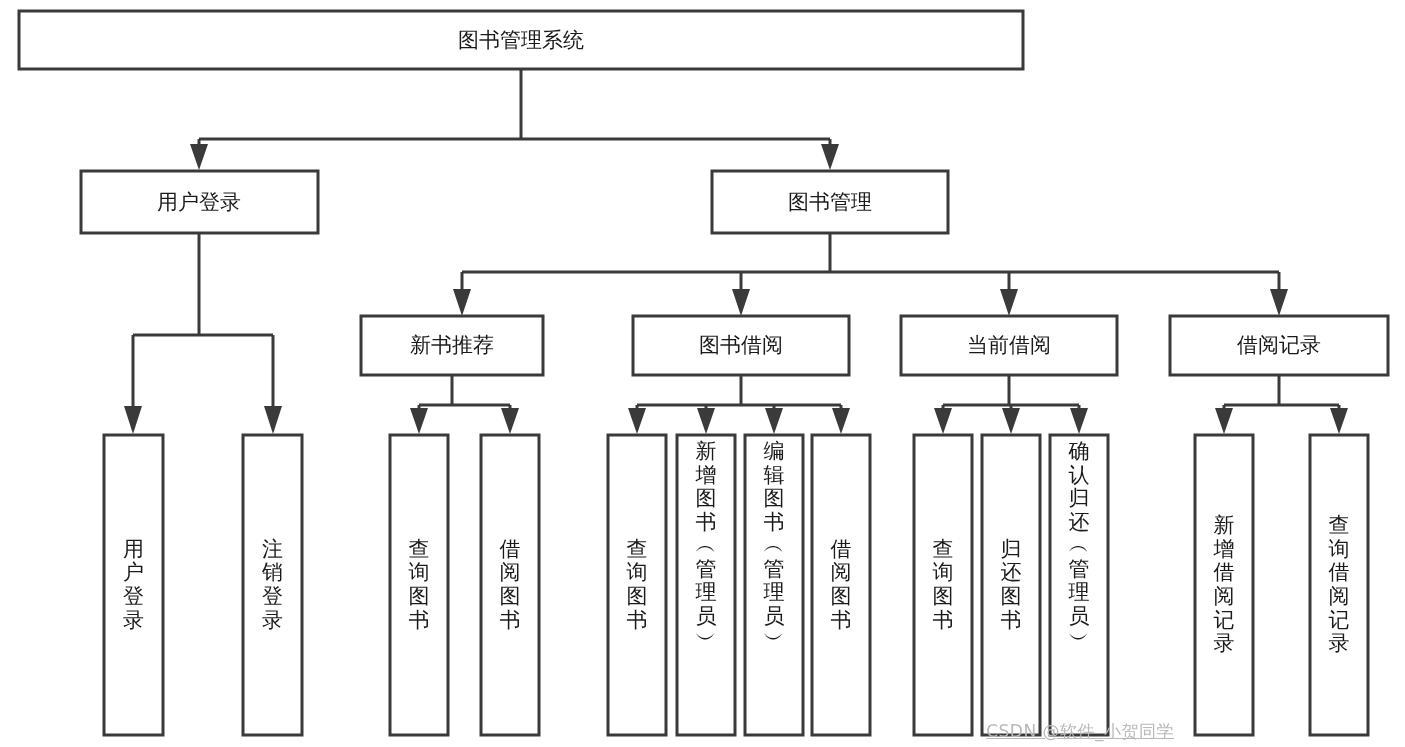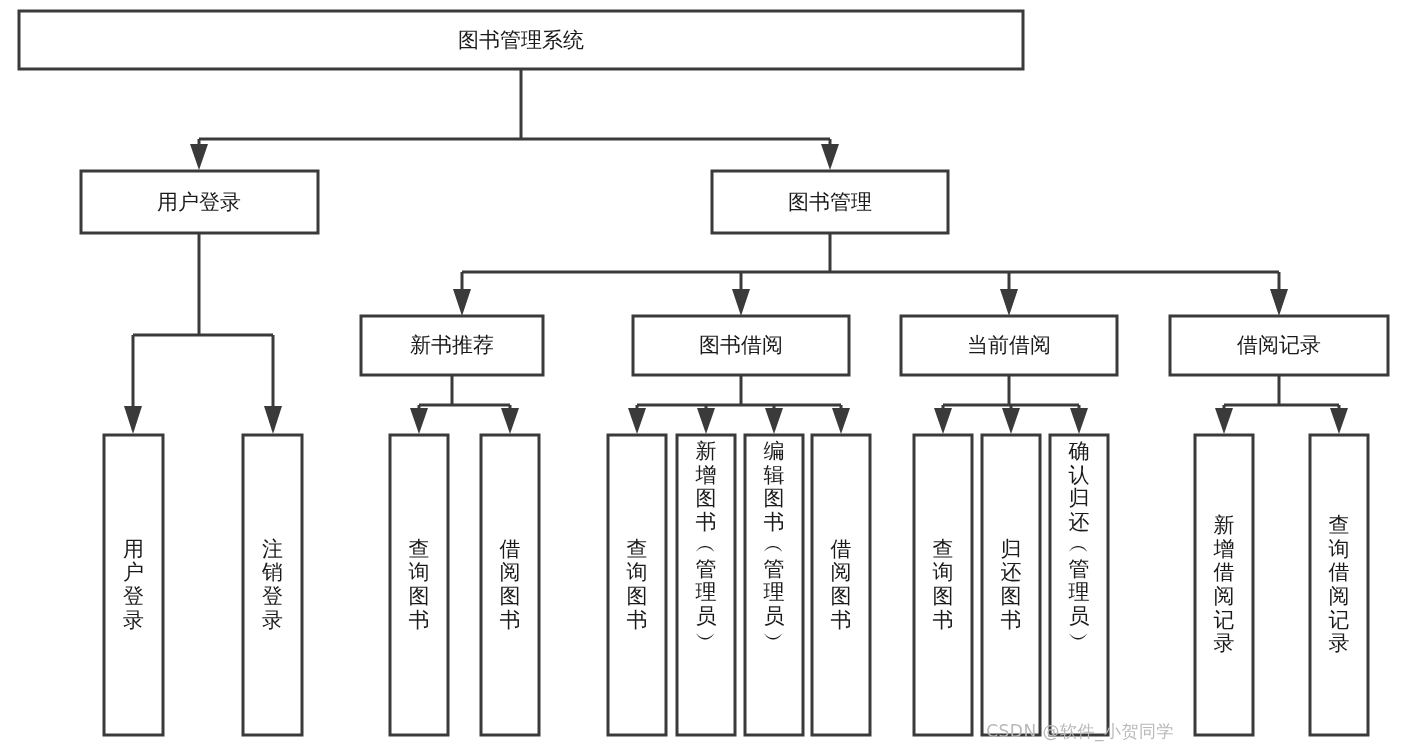--- a/index.html
+++ b/index.html
@@ -51,20 +51,21 @@
   }
   .watermark {
     position: absolute;
     right: 14px;
     bottom: 4px;
     font-family: "DejaVu Sans", "Liberation Sans", sans-serif;
     font-size: 17px;
     color: #b9b9b9;
     white-space: nowrap;
     letter-spacing: 0.5px;
+    text-decoration: underline;
   }
   .vtext-wrap {
     position: absolute;
     display: flex;
     flex-direction: column;
     align-items: center;
     justify-content: flex-start;
     box-sizing: border-box;
     pointer-events: none;
   }

